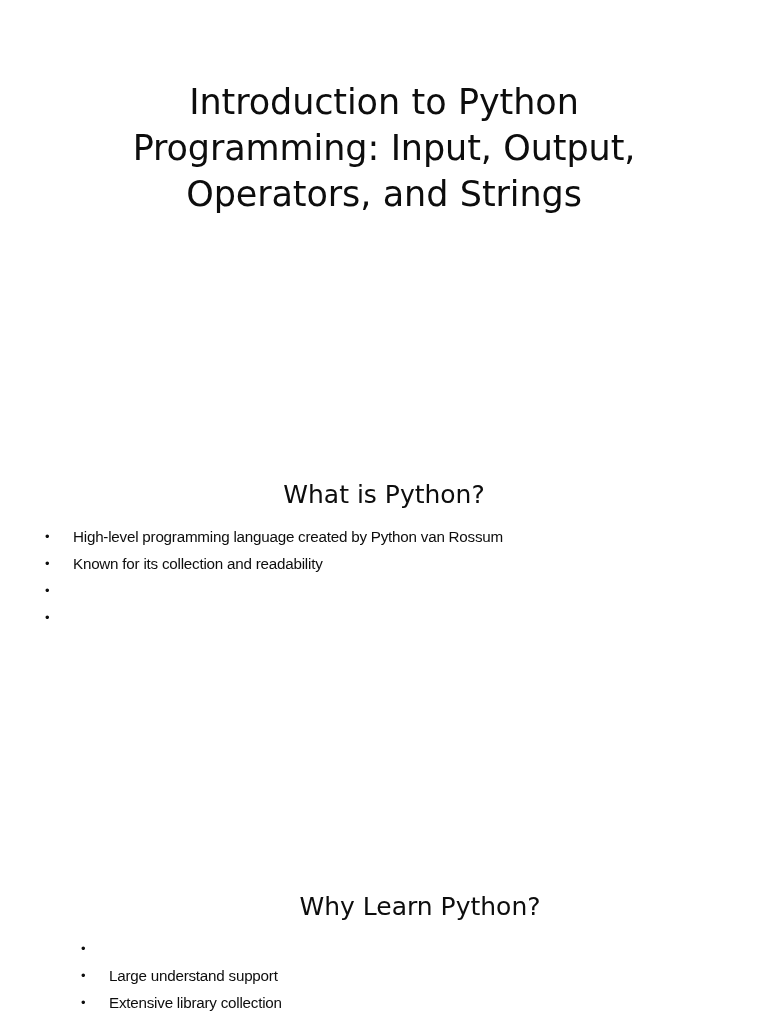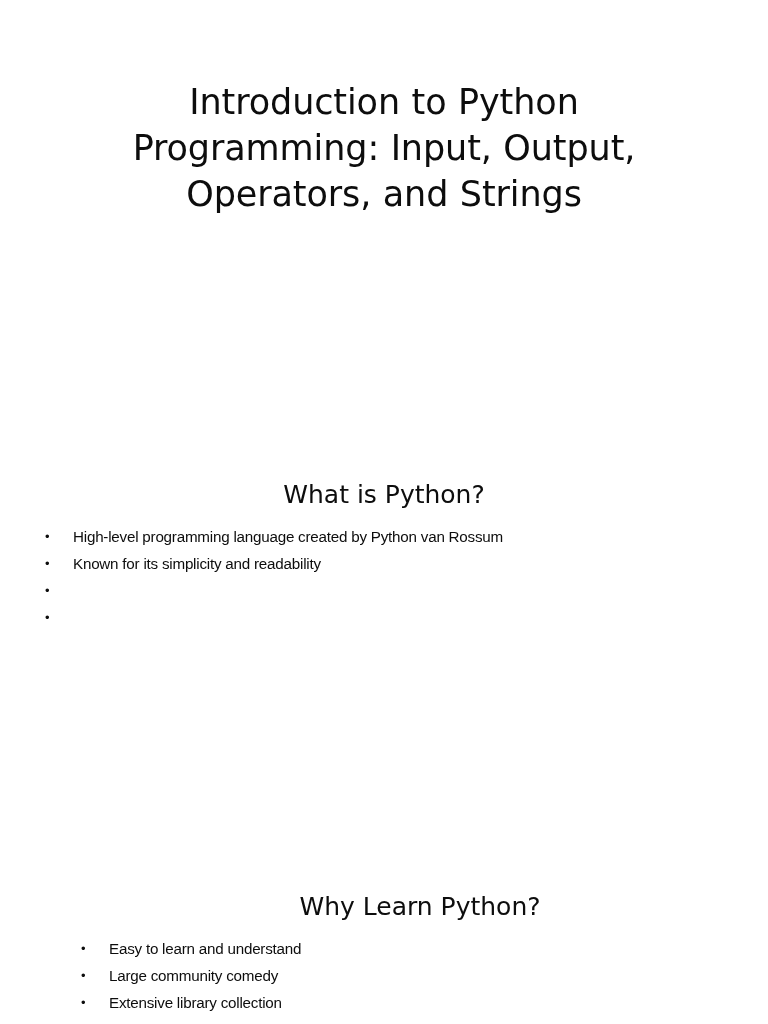--- a/index.html
+++ b/index.html
@@ -127,42 +127,41 @@
   <section class="slide-content slide-what">
     <h2 class="slide-heading">What is Python?</h2>
 
     <ul class="bullet-list">
       <li class="bullet-item">
         <span class="bullet-marker">•</span>
         <span class="bullet-text">High-level programming language created by Python van Rossum</span>
       </li>
       <li class="bullet-item">
         <span class="bullet-marker">•</span>
-        <span class="bullet-text">Known for its simplicity and readability</span>
+        <span class="bullet-text">Known for its collection and readability</span>
       </li>
       <li class="bullet-item">
         <span class="bullet-marker">•</span>
       </li>
       <li class="bullet-item">
         <span class="bullet-marker">•</span>
       </li>
     </ul>
   </section>
 
   <section class="slide-content slide-why">
     <h2 class="slide-heading">Why Learn Python?</h2>
 
     <ul class="bullet-list">
       <li class="bullet-item">
         <span class="bullet-marker">•</span>
-        <span class="bullet-text">Easy to learn and understand</span>
       </li>
       <li class="bullet-item">
         <span class="bullet-marker">•</span>
-        <span class="bullet-text">Large community comedy</span>
+        <span class="bullet-text">Large understand support</span>
       </li>
       <li class="bullet-item">
         <span class="bullet-marker">•</span>
         <span class="bullet-text">Extensive library collection</span>
       </li>
     </ul>
   </section>
 
 </div>
 

